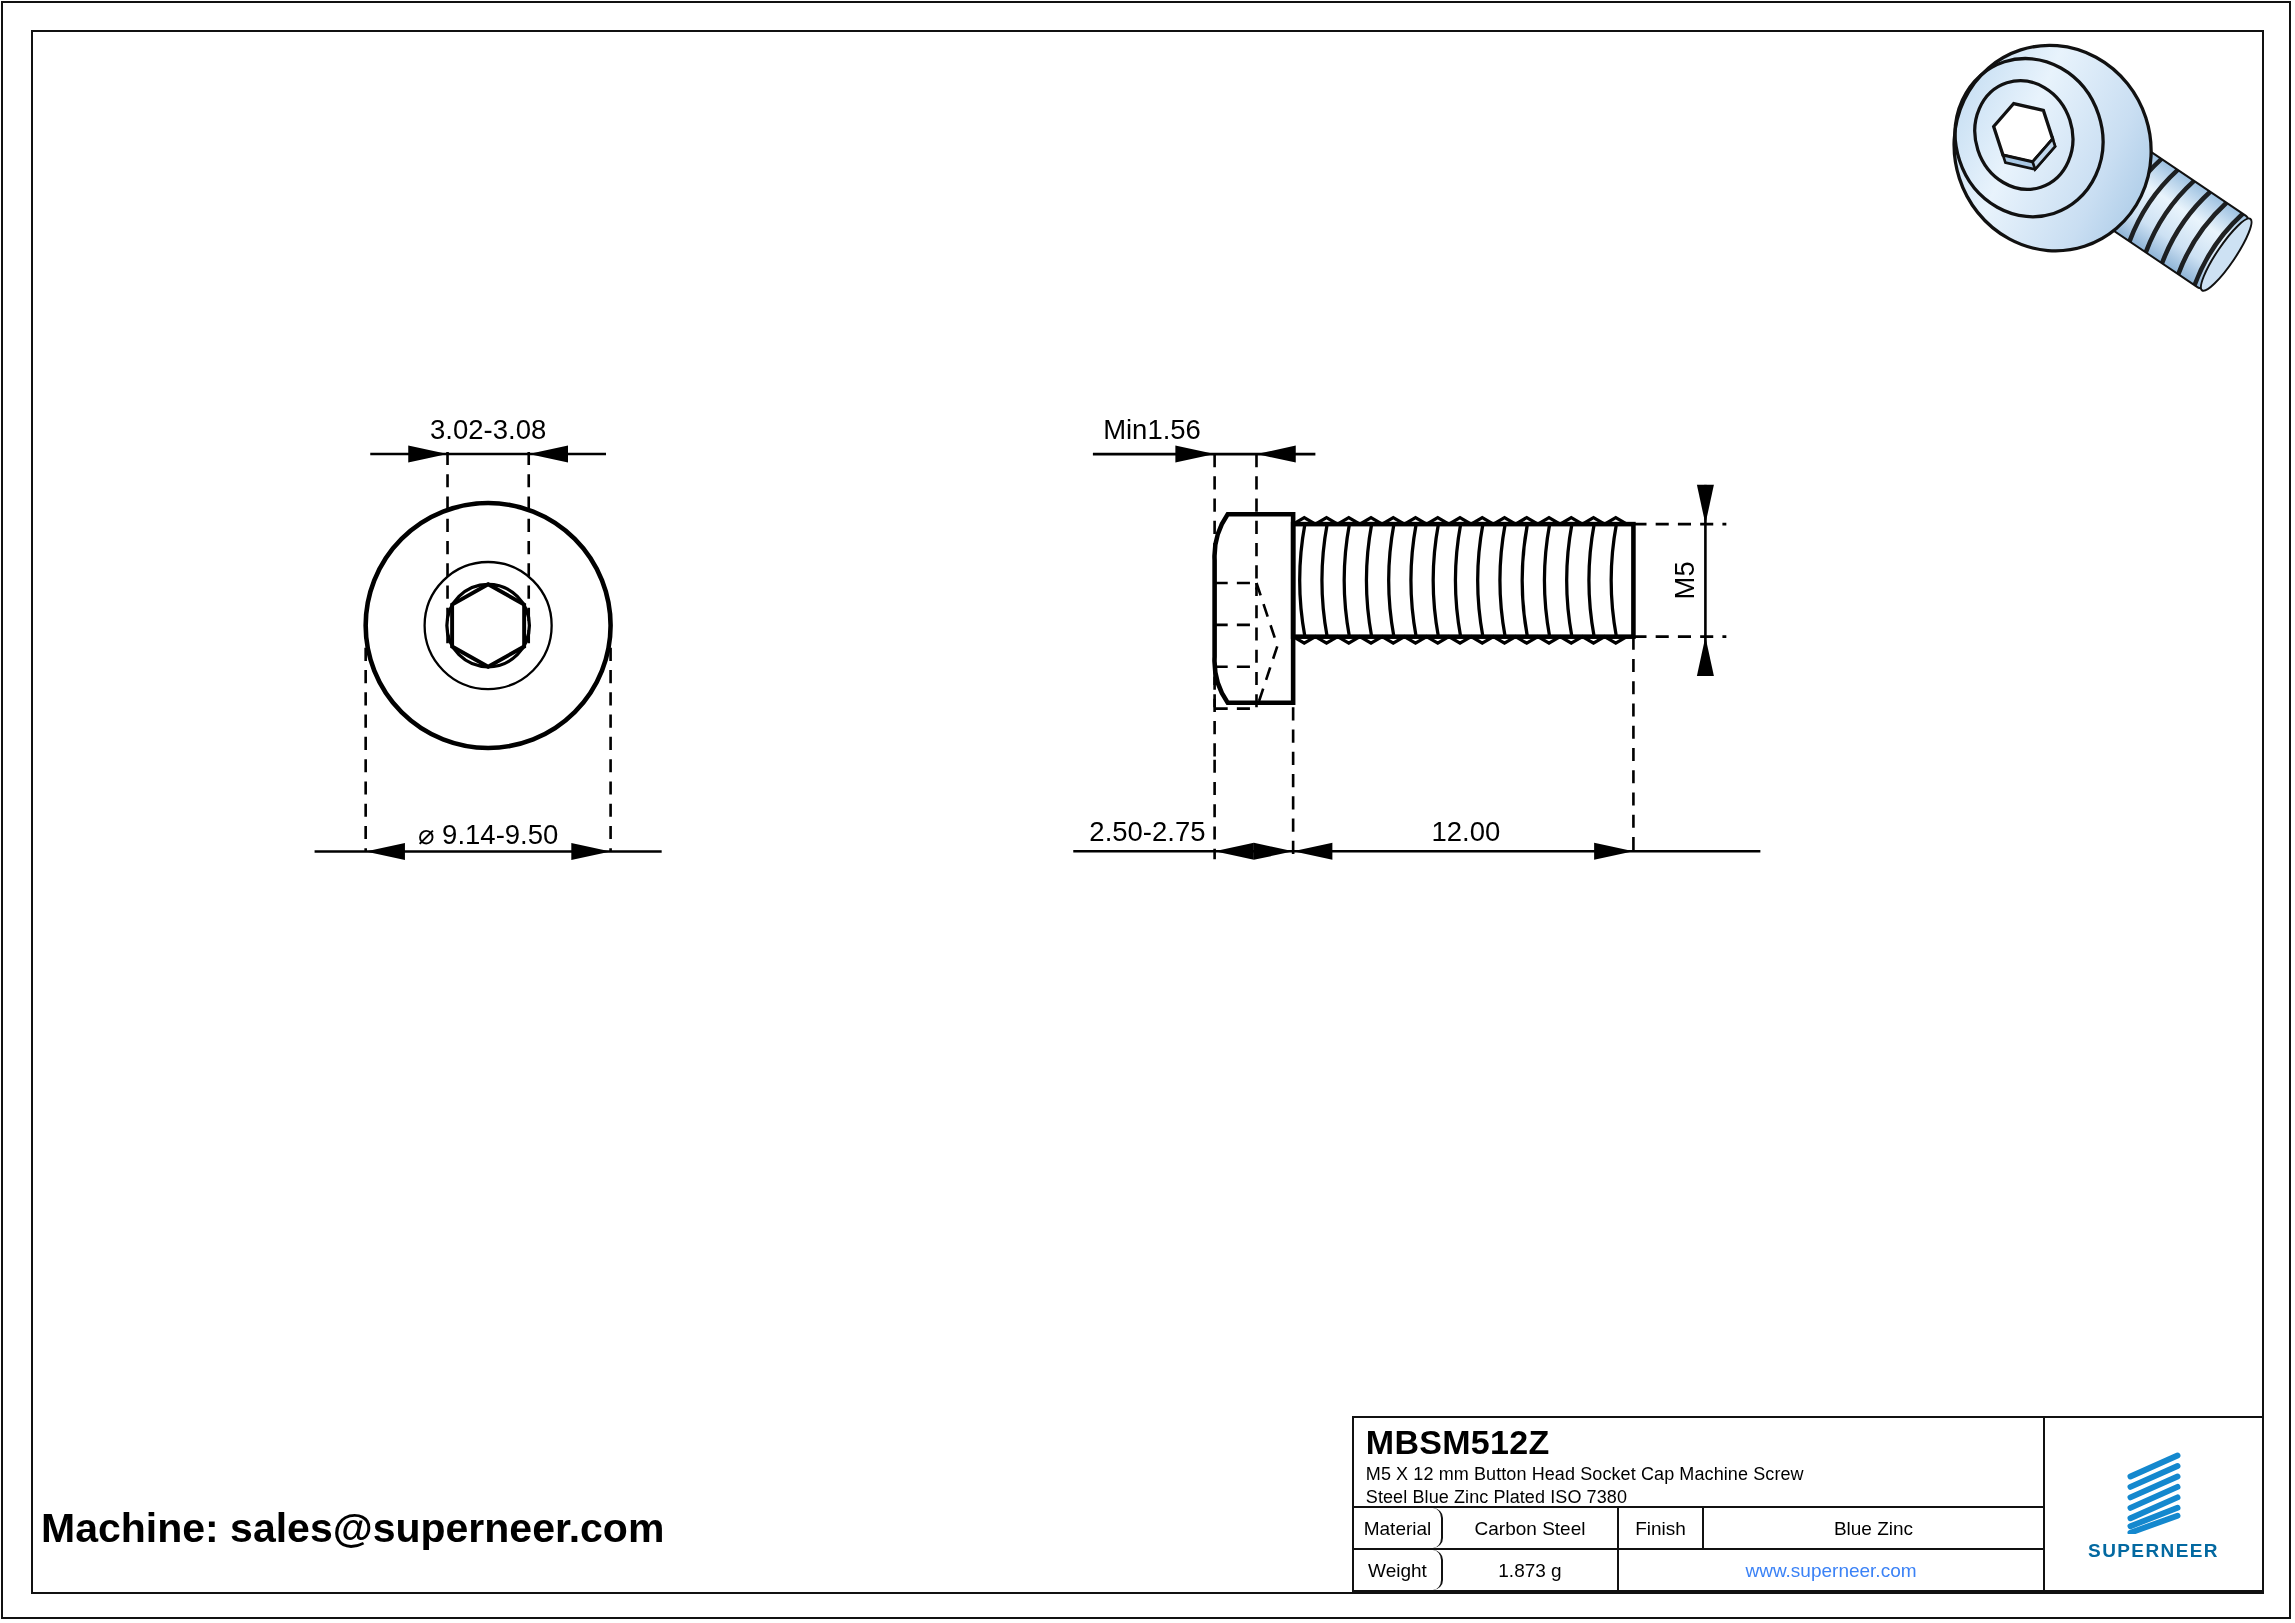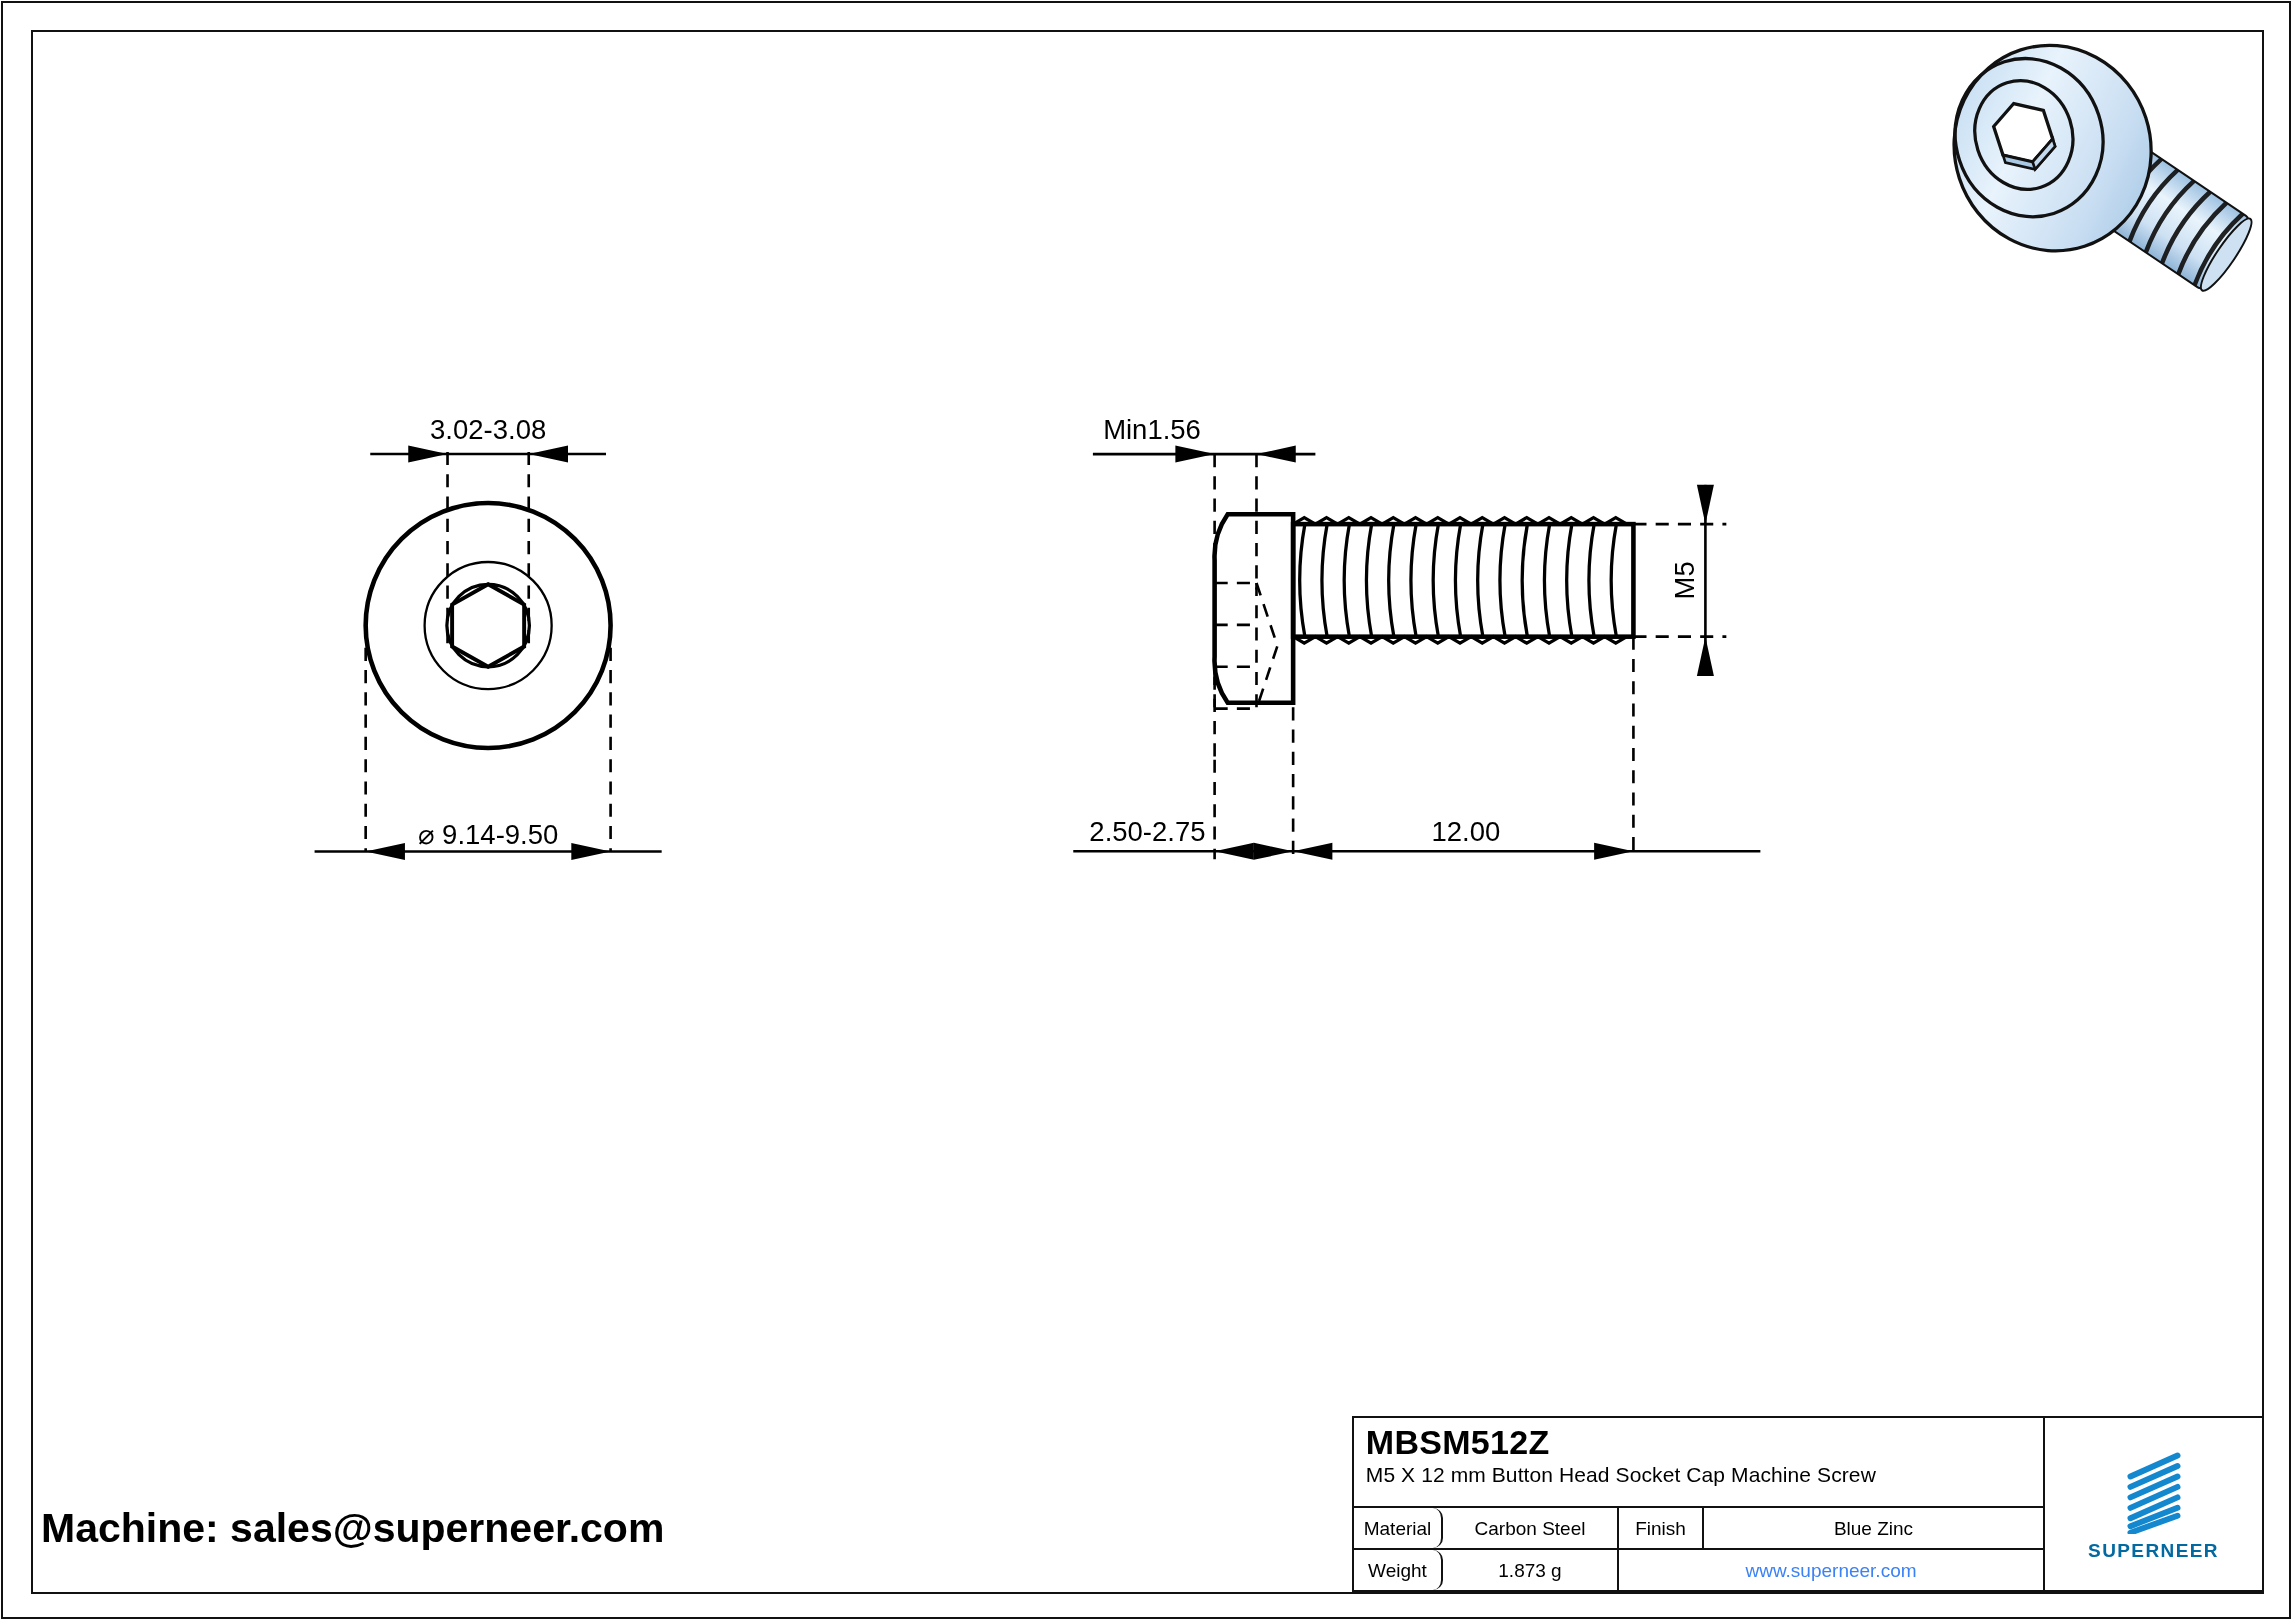--- a/index.html
+++ b/index.html
@@ -31,21 +31,21 @@
   .titleblock{
     position:absolute;left:1352px;top:1416px;width:912px;height:176px;
     border:2px solid #111;box-sizing:border-box;background:#fff;
     display:flex;flex-direction:row;
   }
   .tb-left{width:691px;height:100%;box-sizing:border-box;
     border-right:2px solid #111;display:flex;flex-direction:column;}
   .tb-desc{height:90px;box-sizing:border-box;border-bottom:2px solid #111;
     padding:3.9px 0 0 11.8px;}
   .tb-partno{font-size:34px;font-weight:700;line-height:41px;letter-spacing:0.3px;}
-  .tb-line{font-size:21px;line-height:23px;letter-spacing:0.1px;}
+  .tb-line{font-size:18px;line-height:23px;letter-spacing:0.1px;}
   .tb-rows{flex:1;display:flex;flex-direction:column;}
   .tb-row{flex:1;display:flex;flex-direction:row;box-sizing:border-box;}
   .tb-row.top{border-bottom:2px solid #111;}
   .tb-cell{display:flex;align-items:center;justify-content:center;
     box-sizing:border-box;font-size:19px;line-height:1;text-align:center;}
   .tb-cell.div{border-right:2px solid #111;}
   .c-label{width:89px;border-radius:10px;}
   .c-value{width:176px;text-align:right;}
   .c-label2{width:85px;}
   .c-value2{flex:1;}
@@ -241,20 +241,21 @@
   </div>
 
   <div class="contact">Machine: sales@superneer.com</div>
 
   <div class="titleblock">
 
     <div class="tb-left">
       <div class="tb-desc">
         <div class="tb-partno">MBSM512Z</div>
         <div class="tb-line">M5 X 12 mm  Button Head Socket Cap Machine Screw</div>
+        <div class="tb-line">Steel Blue Zinc Plated ISO 7380</div>
       </div>
 
       <div class="tb-rows">
         <div class="tb-row top">
           <div class="tb-cell c-label div">Material</div>
           <div class="tb-cell c-value div">Carbon Steel</div>
           <div class="tb-cell c-label2 div">Finish</div>
           <div class="tb-cell c-value2">Blue Zinc</div>
         </div>
         <div class="tb-row">

